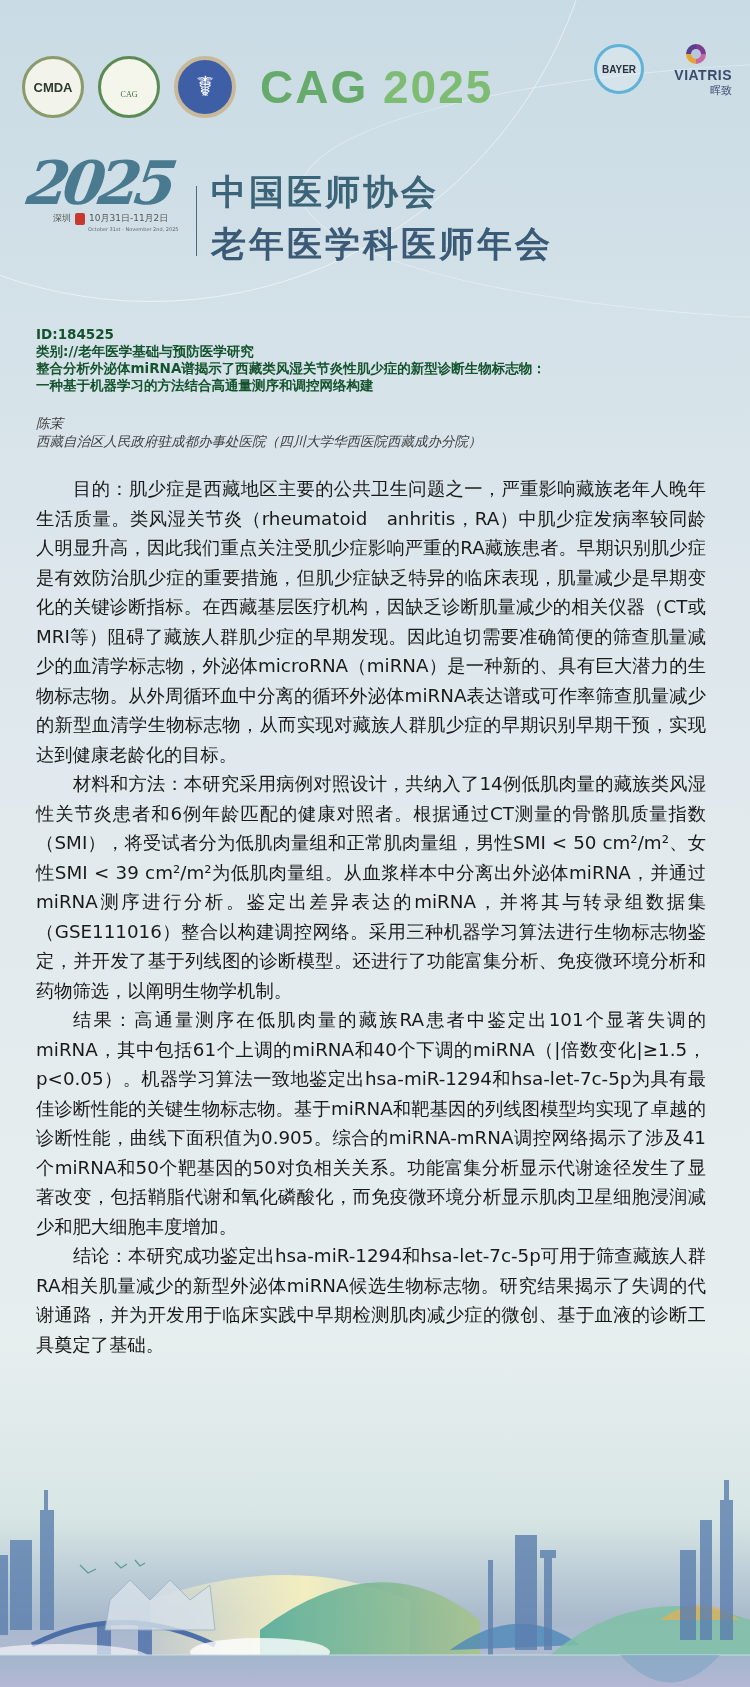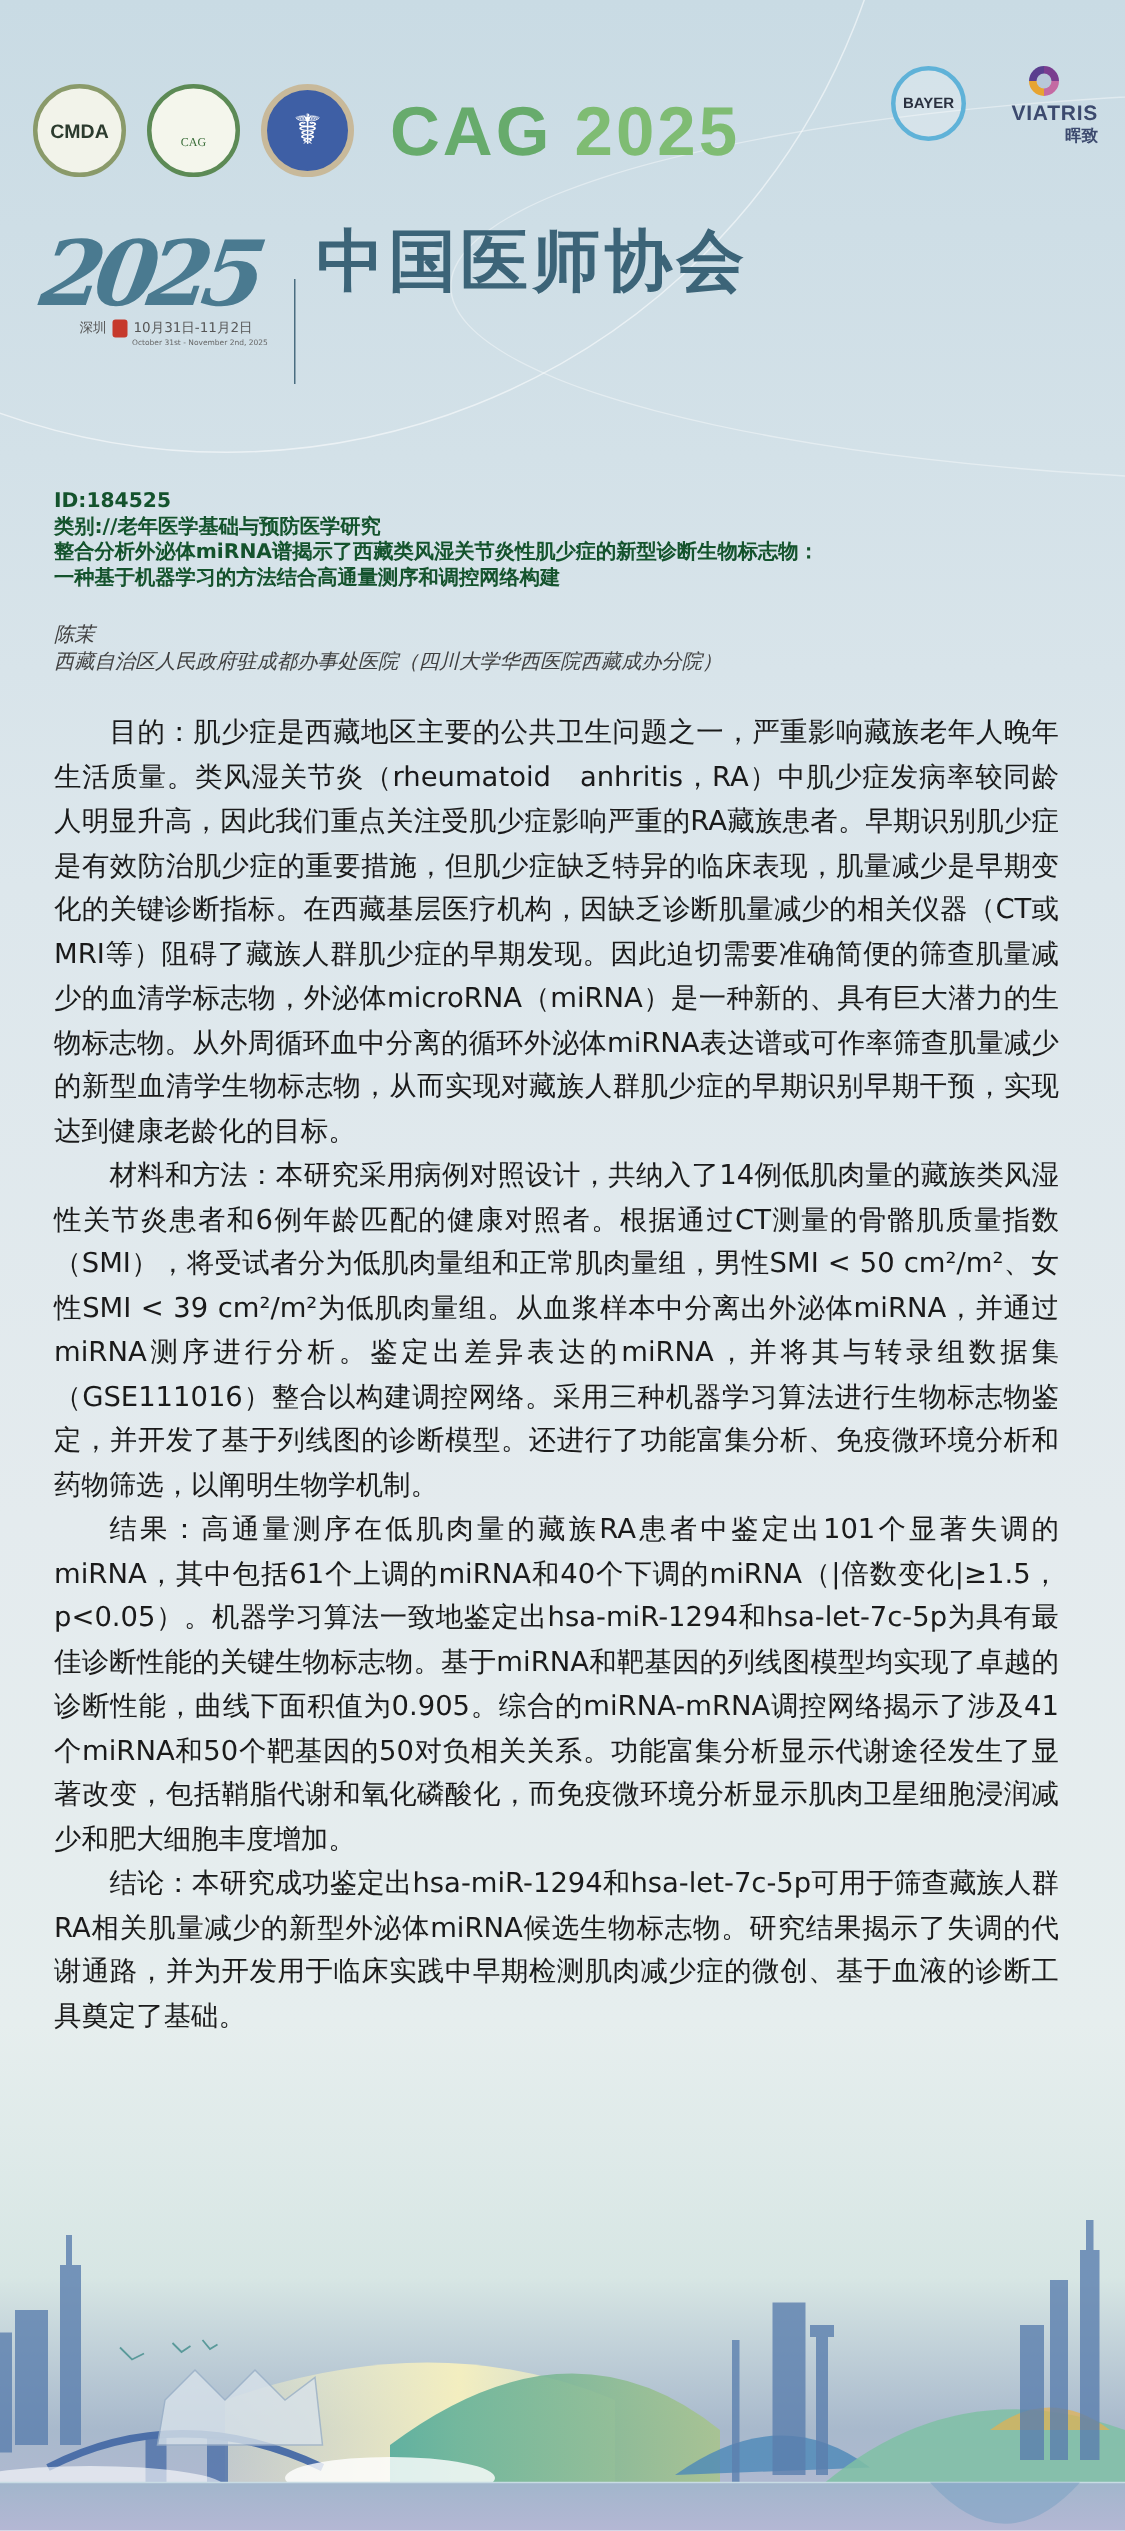--- a/index.html
+++ b/index.html
@@ -19,28 +19,28 @@
   .seal-pku { background:#3e5fa5; border:4px solid #c8b99a; box-sizing:border-box; }
   .seal-pku span { color:#fff; font-size:28px; line-height:1; }
   .cag-title { font-family:"Liberation Sans", sans-serif; font-weight:bold; font-size:46px; letter-spacing:2px; color:#67ab6c; margin-left:10px; }
   .cag-title .yr { color:#7fbc73; }
   .bayer { position:absolute; left:594px; top:44px; width:50px; height:50px; border-radius:50%; border:3px solid #5fb2d8; box-sizing:border-box; background:rgba(255,255,255,0.2); font-family:"Liberation Sans",sans-serif; font-weight:bold; color:#2a3140; }
   .bayer .h { position:absolute; top:17px; left:0; right:0; text-align:center; font-size:10px; }
   .viatris { position:absolute; left:660px; top:44px; width:72px; text-align:right; }
   .viatris .ring { width:20px; height:20px; border-radius:50%; margin:0 auto 3px; background:conic-gradient(#7a3d8f 0 25%, #c46aa3 25% 50%, #e7a431 50% 75%, #5a3f8f 75% 100%); position:relative; }
   .viatris .ring::after { content:""; position:absolute; left:5px; top:5px; width:10px; height:10px; border-radius:50%; background:#b8c8d8; }
   .viatris .name { font-family:"Liberation Sans",sans-serif; font-size:14px; color:#3c4a6e; font-weight:bold; letter-spacing:0.5px; }
-  .viatris .cn { font-size:11px; color:#3c4a6e; font-weight:bold; }
+  .viatris .cn { font-size:11px; color:#3c4a6e; font-weight:normal; }
   .banner { position:absolute; top:148px; left:28px; height:110px; width:700px; }
   .year-brush { position:absolute; left:0; top:0; font-family:"DejaVu Serif", serif; font-style:italic; font-weight:bold; font-size:60px; color:#4a7a90; letter-spacing:-6px; transform:skewX(-8deg); }
   .year-sub { position:absolute; left:25px; top:64px; font-size:9px; color:#555; }
   .year-sub .seal-red { display:inline-block; width:10px; height:12px; background:#c6392c; border-radius:2px; vertical-align:middle; margin-right:4px; }
   .year-sub2 { position:absolute; left:60px; top:78px; font-size:5px; color:#666; }
   .divider { position:absolute; left:168px; top:38px; width:1px; height:70px; background:#4a6d80; }
-  .banner-title { position:absolute; left:183px; top:0; font-weight:bold; line-height:52px; font-size:45px; color:#3c6478; letter-spacing:3px; }
+  .banner-title { position:absolute; left:183px; top:18px; font-weight:bold; line-height:52px; font-size:35px; color:#3c6478; letter-spacing:3px; }
   .banner-title .l2 { display:block; color:#3b5a76; }
   .abstract { position:absolute; left:36px; top:326px; width:670px; }
   .meta { font-size:13.5px; line-height:17px; color:#14532d; font-weight:bold; }
   .meta div { white-space:nowrap; }
   .author-block { margin-top:20px; font-size:13.5px; line-height:18px; color:#404040;font-style:italic; }
   .body { margin-top:24px; font-size:18.3px; line-height:29.5px; text-align:justify; color:#1a1a1a; }
   .body p { margin:0; text-indent:37px; }
   .skyline { position:absolute; left:0; top:1480px; width:750px; height:207px; }
 </style>
 </head>
@@ -76,20 +76,21 @@
 
 <div class="banner">
   <div class="year-brush">2025</div>
   <div class="year-sub">
     <span style="margin-right:4px;">深圳</span><span class="seal-red"></span><span>10月31日-11月2日</span>
   </div>
   <div class="year-sub2">October 31st - November 2nd, 2025</div>
   <div class="divider"></div>
   <div class="banner-title">
     <span class="l1">中国医师协会</span>
+    <span class="l2">老年医学科医师年会</span>
   </div>
 </div>
 
 <div class="abstract">
   <div class="meta">
     <div>ID:184525</div>
     <div>类别://老年医学基础与预防医学研究</div>
     <div>整合分析外泌体miRNA谱揭示了西藏类风湿关节炎性肌少症的新型诊断生物标志物：</div>
     <div>一种基于机器学习的方法结合高通量测序和调控网络构建</div>
   </div>

